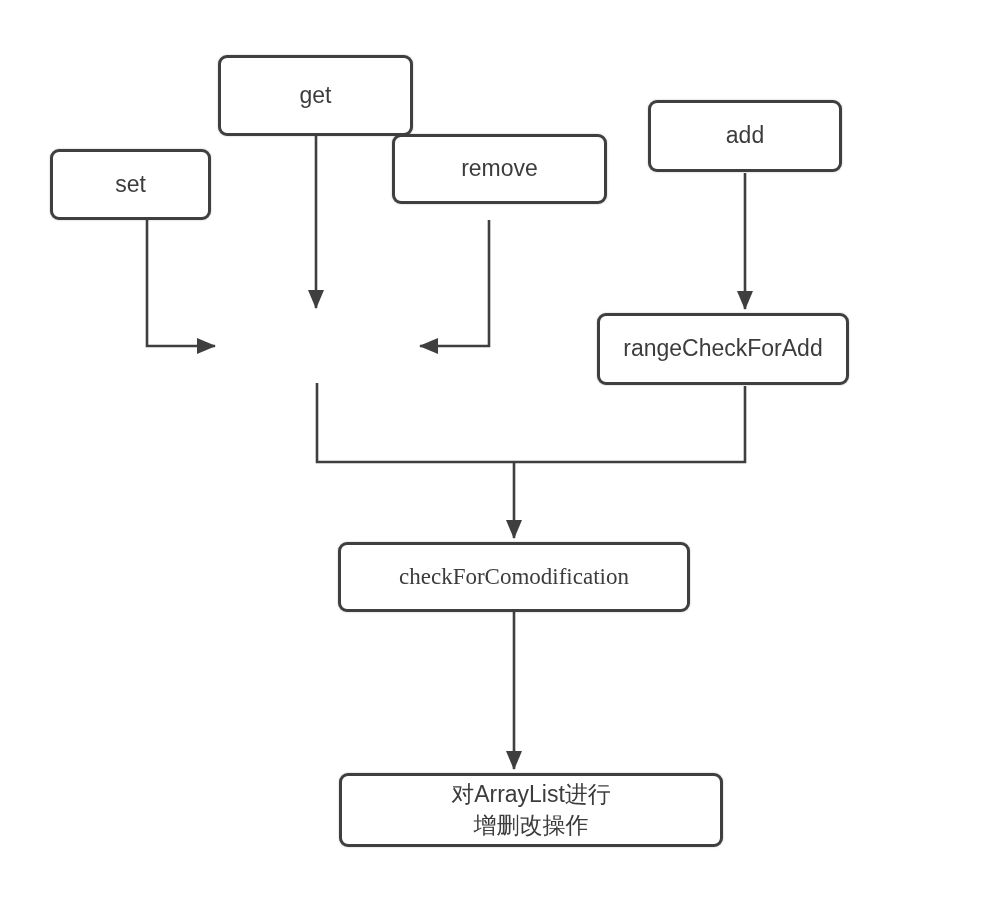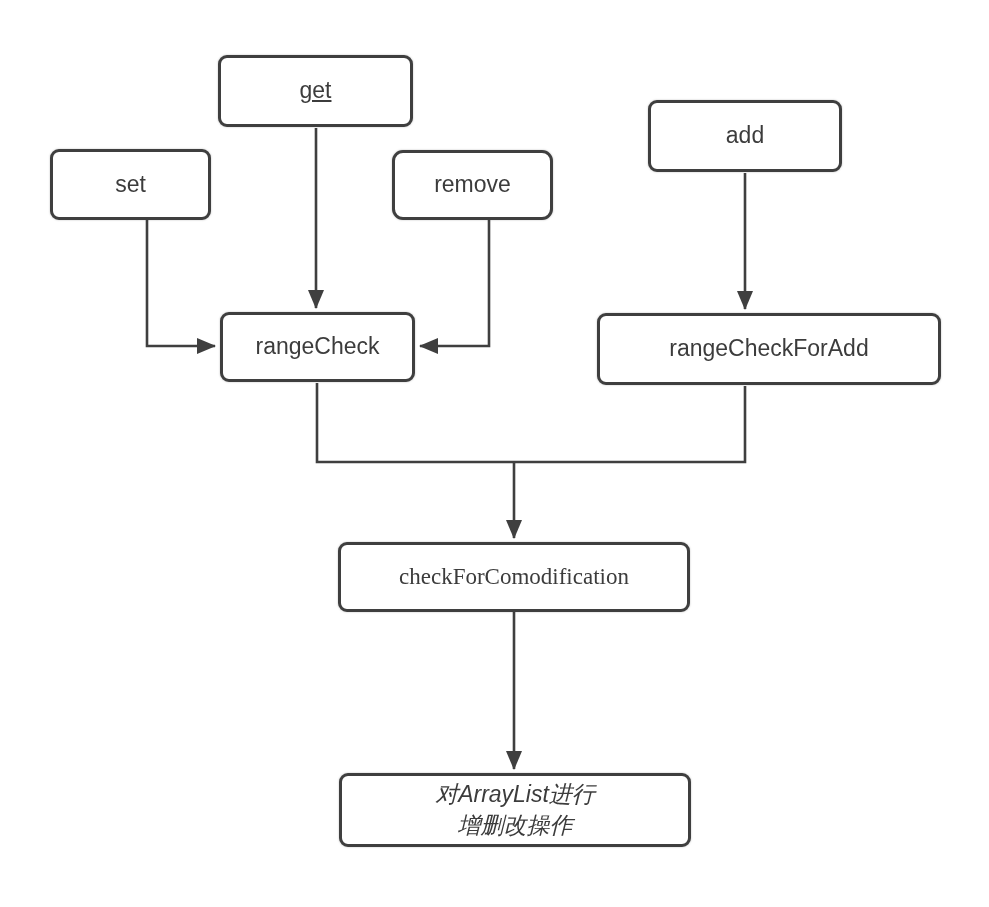--- a/index.html
+++ b/index.html
@@ -36,28 +36,28 @@
     color: #3c3c3c;
     text-align: center;
     line-height: 1.35;
     box-shadow: 0 0 2px rgba(60,60,60,0.35);
   }
   .node span {
     display: block;
     white-space: nowrap;
   }
   
-  .n-get    { left: 218px; top: 55px;  width: 195px; height: 72px; text-decoration: underline; }
+  .n-get    { left: 218px; top: 55px;  width: 195px; height: 81px; }
   .n-set    { left: 50px;  top: 149px; width: 161px; height: 71px; }
-  .n-remove { left: 392px; top: 150px; width: 161px; height: 70px; border-radius: 11px; }
+  .n-remove { left: 392px; top: 134px; width: 215px; height: 70px; }
   .n-add    { left: 648px; top: 100px; width: 194px; height: 72px; }
   .n-rangecheck { left: 220px; top: 312px; width: 195px; height: 70px; }
-  .n-rangecheckforadd { left: 597px; top: 313px; width: 344px; height: 72px; }
+  .n-rangecheckforadd { left: 597px; top: 313px; width: 252px; height: 72px; }
   .n-checkforcomod { left: 338px; top: 542px; width: 352px; height: 70px; font-family: Liberation Serif, serif; }
-  .n-operation { left: 339px; top: 773px; width: 352px; height: 74px; font-style: italic; }
+  .n-operation { left: 339px; top: 773px; width: 384px; height: 74px; }
 </style>
 </head>
 <body>
 
 <div class="canvas">
 
   <svg class="connectors" width="989" height="907" viewBox="0 0 989 907" fill="none" stroke="#3f3f3f" stroke-width="2.6">
     <defs>
       <marker id="arrow" markerUnits="userSpaceOnUse" markerWidth="22" markerHeight="20" refX="19" refY="9" orient="auto">
         <path d="M1,1 L20,9 L1,17 Z" fill="#3f3f3f" stroke="none"></path>
@@ -88,23 +88,20 @@
   </div>
 
   <div class="node n-remove">
     <span>remove</span>
   </div>
 
   <div class="node n-add">
     <span>add</span>
   </div>
 
-  <div class="node n-rangecheck">
-    <span>rangeCheck</span>
-  </div>
 
   <div class="node n-rangecheckforadd">
     <span>rangeCheckForAdd</span>
   </div>
 
   <div class="node n-checkforcomod">
     <span>checkForComodification</span>
   </div>
 
   <div class="node n-operation">

